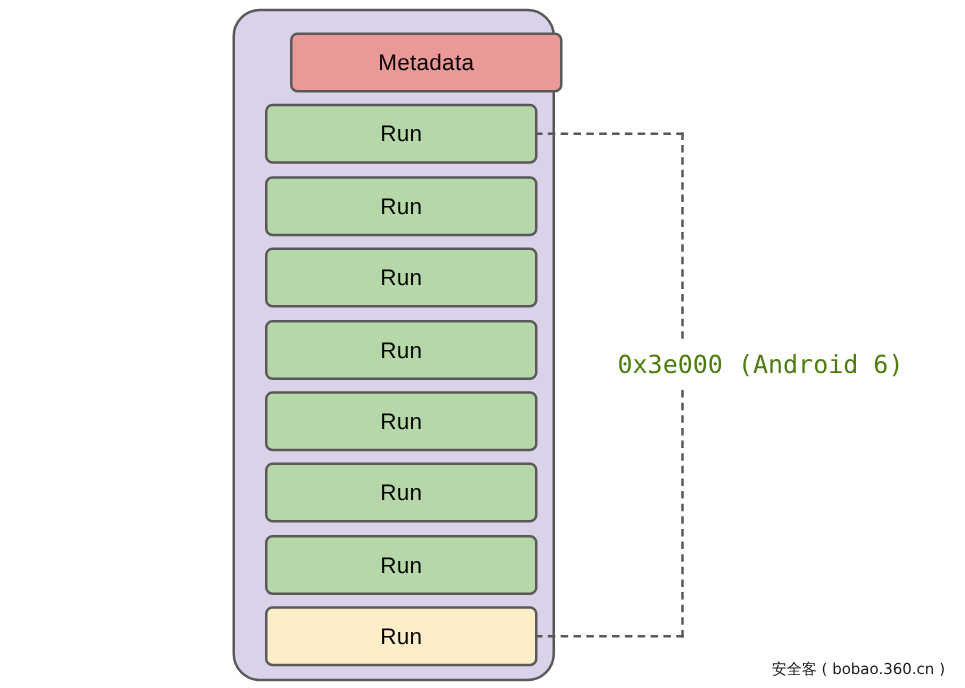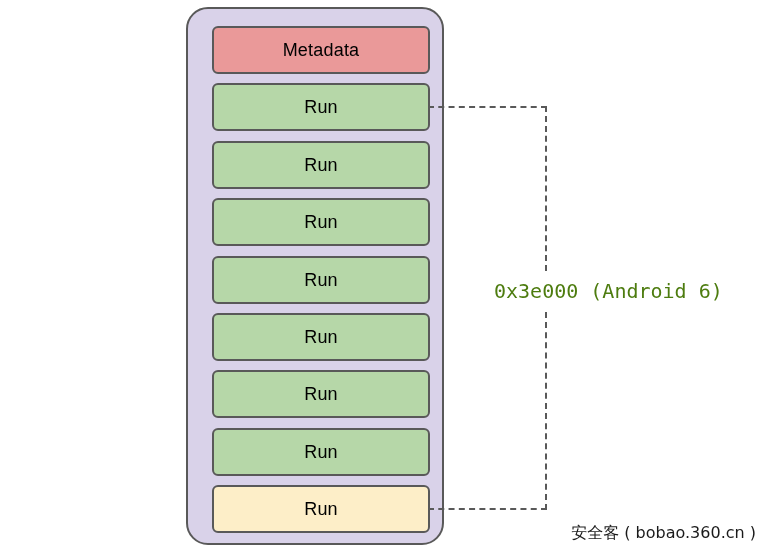--- a/index.html
+++ b/index.html
@@ -39,21 +39,21 @@
     border: 2px solid #595959;
     border-radius: 6px;
     display: flex;
     align-items: center;
     justify-content: center;
     font-size: 18px;
     line-height: 1;
     color: #000000;
     letter-spacing: 0.2px;
   }
-  .block.metadata { background: #ea9999; }
+  .block.metadata { background: #ea9999; margin-left: 20px; }
   .block.run      { background: #b6d7a8; }
   .block.run-last { background: #fdeec8; }
 
   
   .dash-h {
     position: absolute;
     height: 0;
     border-top: 2px dashed #595959;
   }
   .dash-v {
@@ -77,21 +77,21 @@
     color: #4d7c0f;
     white-space: nowrap;
   }
 
   
   #watermark {
     position: absolute;
     right: 16px;
     bottom: 6px;
     font-family: "DejaVu Sans", sans-serif;
-    font-size: 16px;
+    font-size: 12px;
     color: #1a1a1a;
     white-space: nowrap;
   }
 </style>
 </head>
 <body>
 
 <div id="heap-container">
     <div class="block metadata" style="top: 17px; background: rgb(234, 153, 153);">Metadata</div>
     <div class="block run" style="top: 74.4px; background: rgb(182, 215, 168);">Run</div>

